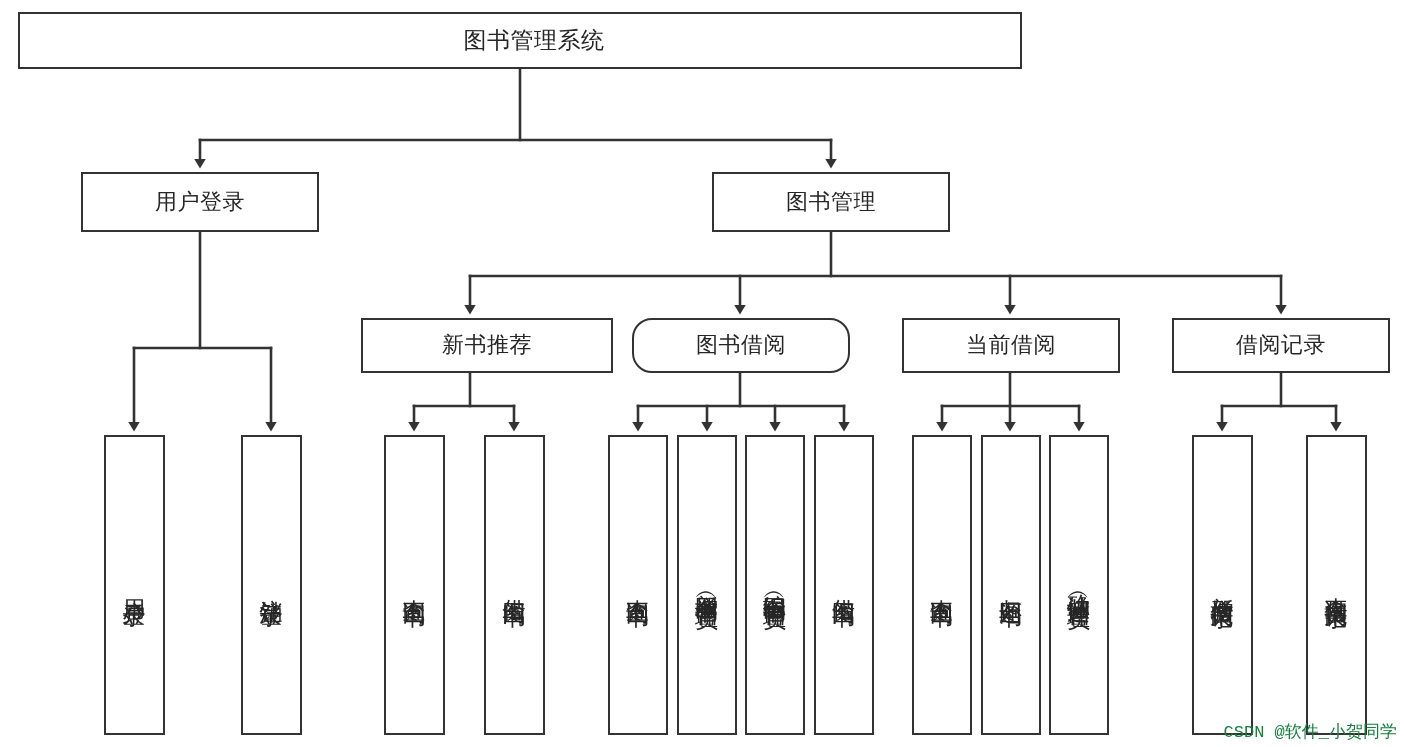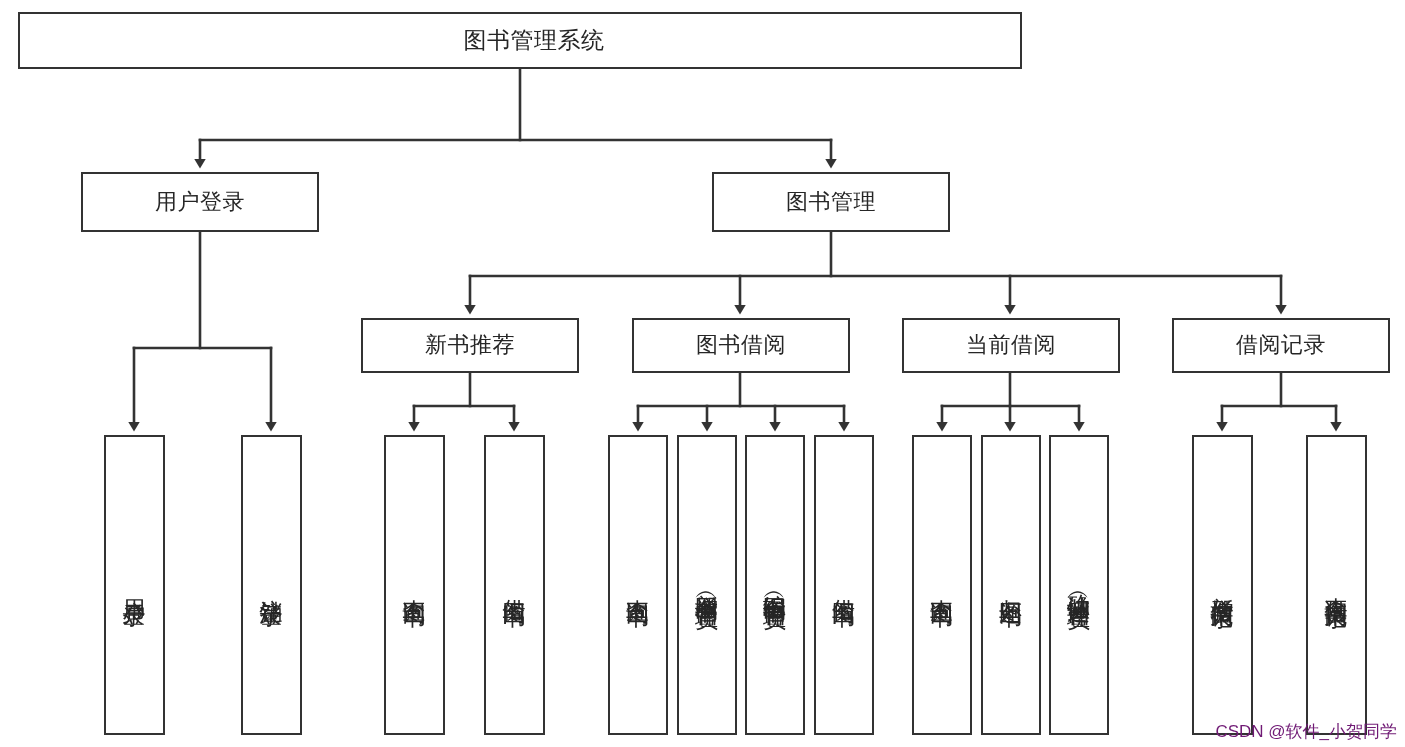--- a/index.html
+++ b/index.html
@@ -60,24 +60,24 @@
     font-size: 23px;
     line-height: 1.05;
     letter-spacing: 2px;
     max-height: 100%;
   }
   .watermark {
     position: absolute;
     right: 8px;
     bottom: 4px;
     font-size: 17px;
-    color: #701a75;
+    color: #15803d;
     white-space: nowrap;
     z-index: 5;
-    font-family: Liberation Sans, sans-serif;
+    font-family: Liberation Mono, monospace;
   }
 </style>
 </head>
 <body>
 
 <div id="canvas" style="background: rgb(255, 255, 255);">
 
   <svg id="wires" viewBox="0 0 1405 747" xmlns="http://www.w3.org/2000/svg">
     <defs>
       <marker id="arrow" markerWidth="10" markerHeight="12" refX="1.5" refY="6" orient="auto" markerUnits="userSpaceOnUse">
@@ -136,24 +136,24 @@
     <span class="node-label">图书管理系统</span>
   </div>
 
   <div class="node h" style="left: 81px; top: 172px; width: 238px; height: 60px; border-color: rgb(51, 51, 51); background: rgb(255, 255, 255); color: rgb(38, 38, 38);">
     <span class="node-label">用户登录</span>
   </div>
   <div class="node h" style="left: 712px; top: 172px; width: 238px; height: 60px; border-color: rgb(51, 51, 51); background: rgb(255, 255, 255); color: rgb(38, 38, 38); justify-content: center;">
     <span class="node-label">图书管理</span>
   </div>
 
-  <div class="node h" style="left: 361px; top: 318px; width: 218px; height: 55px; border-color: rgb(51, 51, 51); background: rgb(255, 255, 255); color: rgb(38, 38, 38);">
+  <div class="node h" style="left: 361px; top: 318px; width: 252px; height: 55px; border-color: rgb(51, 51, 51); background: rgb(255, 255, 255); color: rgb(38, 38, 38);">
     <span class="node-label">新书推荐</span>
   </div>
-  <div class="node h" style="left: 632px; top: 318px; width: 218px; height: 55px; border-color: rgb(51, 51, 51); background: rgb(255, 255, 255); color: rgb(38, 38, 38);">
+  <div class="node h" style="left: 632px; top: 318px; width: 218px; height: 55px; border-color: rgb(51, 51, 51); background: rgb(255, 255, 255); color: rgb(38, 38, 38); border-radius: 20px;">
     <span class="node-label">图书借阅</span>
   </div>
   <div class="node h" style="left: 1172px; top: 318px; width: 218px; height: 55px; border-color: rgb(51, 51, 51); background: rgb(255, 255, 255); color: rgb(38, 38, 38);">
     <span class="node-label">借阅记录</span>
   </div>
   <div class="node h" style="left: 902px; top: 318px; width: 218px; height: 55px; border-color: rgb(51, 51, 51); background: rgb(255, 255, 255); color: rgb(38, 38, 38);">
     <span class="node-label">当前借阅</span>
   </div>
 
   <div class="node v" style="left: 104px; top: 435px; width: 61px; height: 300px; border-color: rgb(51, 51, 51); background: rgb(255, 255, 255); color: rgb(38, 38, 38);">

